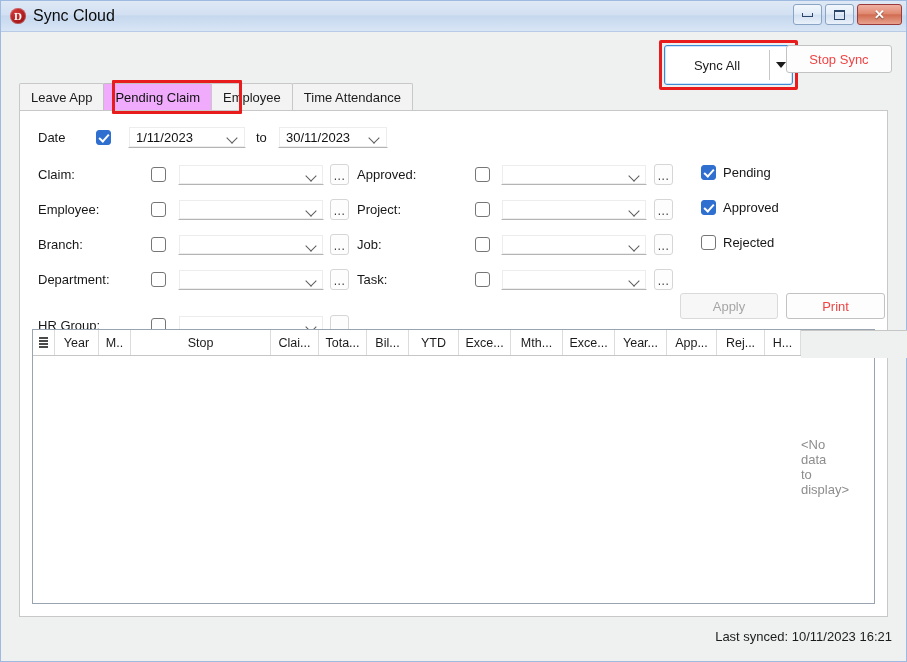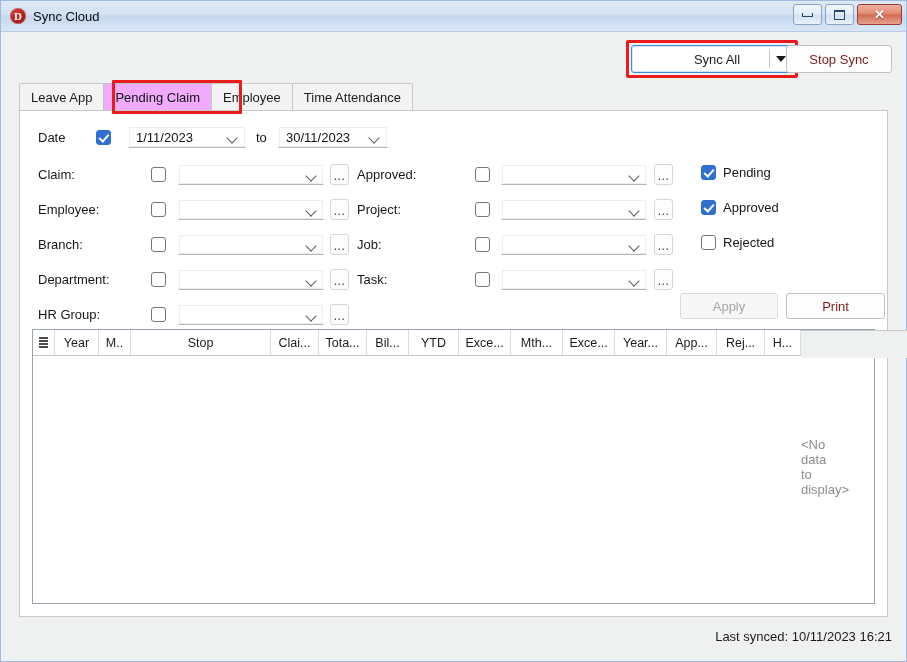--- a/index.html
+++ b/index.html
@@ -24,21 +24,21 @@
     display:flex;align-items:center;
   }
   .app-icon{
     width:16px;height:16px;margin-left:9px;margin-right:7px;border-radius:50%;
     background:radial-gradient(circle at 35% 30%,#d43b3b 0%,#b01c1c 55%,#7d0f0f 100%);
     box-shadow:inset 0 0 0 1px rgba(255,255,255,.25);
     display:flex;align-items:center;justify-content:center;
     color:#fff;font-size:11px;font-weight:bold;font-family:"Liberation Serif",serif;
     line-height:1;
   }
-  .title-text{font-size:13px;color:#0c0c0c;}
+  .title-text{font-size:16px;color:#0c0c0c;}
   .wbtns{position:absolute;right:4px;top:3px;display:flex;gap:3px;}
   .wbtn{
     width:29px;height:21px;border:1px solid #8aa4c4;border-radius:3px;
     background:linear-gradient(to bottom,#f2f7fc 0%,#e2ecf7 48%,#d2e0f1 52%,#e9f1fa 100%);
     display:flex;align-items:center;justify-content:center;box-sizing:border-box;
   }
   .wbtn.close{
     width:45px;border-color:#9b3a3a;
     background:linear-gradient(to bottom,#f0b0a2 0%,#e08a72 45%,#d06c52 52%,#e8a28e 100%);
   }
@@ -51,34 +51,34 @@
     margin:0;display:flex;flex-direction:column;
   }
   
   .syncbar{height:52px;position:relative;}
   .syncbox{
     position:absolute;right:108px;top:8px;
     border:3px solid #e81c1c;padding:2px;border-radius:2px;
   }
   .splitbtn{
     display:flex;border:1px solid #3f8ad2;border-radius:3px;background:#fff;
-    box-shadow:inset 0 0 0 1px #cfe5fb;height:28px;box-sizing:border-box;padding-left:33px;
+    box-shadow:inset 0 0 0 1px #cfe5fb;height:40px;box-sizing:border-box;
   }
   .splitbtn .main{
     width:104px;display:flex;align-items:center;justify-content:center;
     font-size:13px;color:#1b1b1b;
   }
   .splitbtn .sep{width:1px;background:#c7c7c7;margin:4px 0;}
   .splitbtn .arrow{
     width:22px;display:flex;align-items:center;justify-content:center;
   }
   .caret-dn{width:0;height:0;border-left:5px solid transparent;border-right:5px solid transparent;border-top:6px solid #1b1b1b;}
   .btn{
     height:28px;border:1px solid #c2c2c2;border-radius:3px;background:#fdfdfd;
-    font-family:"Liberation Sans",sans-serif;font-size:13px;color:#7f1d1d;
+    font-family:"Liberation Sans",sans-serif;font-size:13px;color:#ef4444;
     display:flex;align-items:center;justify-content:center;box-sizing:border-box;
   }
   .stopsync{position:absolute;right:14px;top:13px;width:106px;}
   
   .tabstrip{
     position:relative;height:26px;margin:0 18px 0 18px;display:flex;align-items:flex-end;
     z-index:3;
   }
   .tab{
     height:24px;padding:13px 11px;display:flex;align-items:center;
@@ -252,21 +252,21 @@
           <span class="cb" style="position:absolute;left:131px;"></span>
           <span class="combo" style="position:absolute;left:158px;width:146px;"></span>
           <span class="ell" style="position:absolute;left:310px;">...</span>
         </div>
         <div class="row" style="top:156px;">
           <span class="lbl" style="position:absolute;left:18px;">Department:</span>
           <span class="cb" style="position:absolute;left:131px;"></span>
           <span class="combo" style="position:absolute;left:158px;width:146px;"></span>
           <span class="ell" style="position:absolute;left:310px;">...</span>
         </div>
-        <div class="row" style="top:191px;">
+        <div class="row" style="top:202px;">
           <span class="lbl" style="position:absolute;left:18px;">HR Group:</span>
           <span class="cb" style="position:absolute;left:131px;"></span>
           <span class="combo" style="position:absolute;left:158px;width:146px;"></span>
           <span class="ell" style="position:absolute;left:310px;">...</span>
         </div>
 
         <div class="row" style="top:51px;">
           <span class="lbl" style="position:absolute;left:337px;">Approved:</span>
           <span class="cb" style="position:absolute;left:455px;"></span>
           <span class="combo" style="position:absolute;left:481px;width:146px;"></span>

